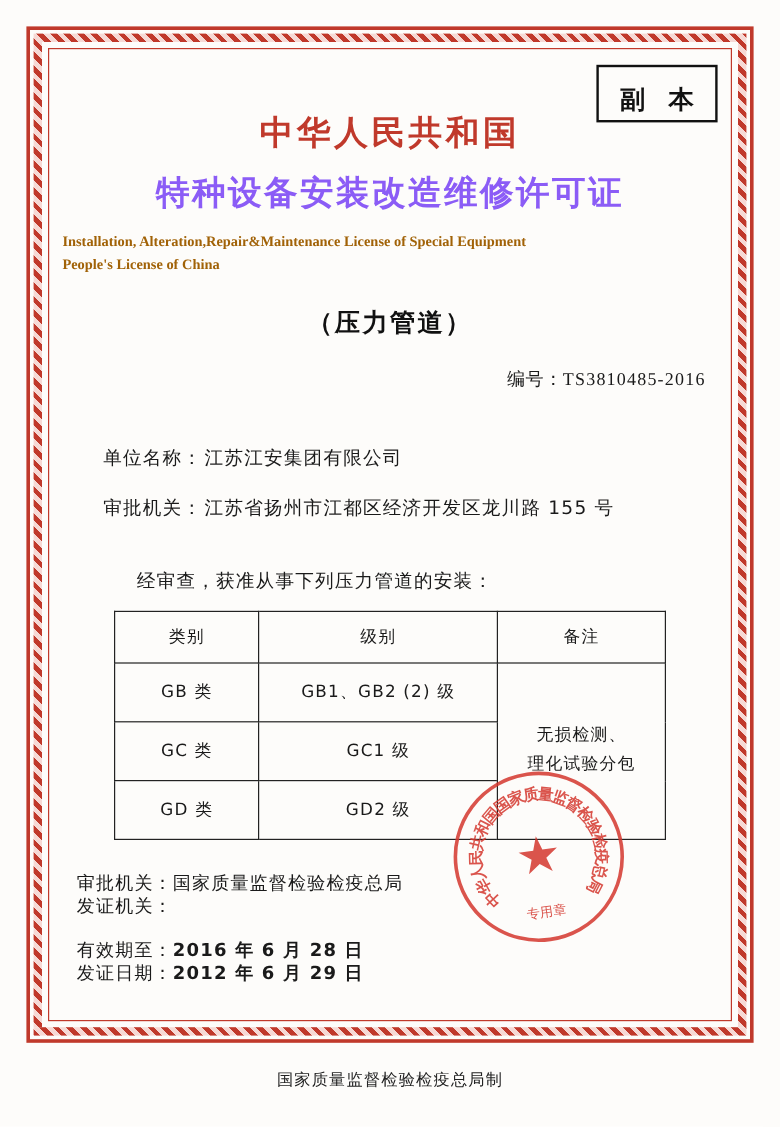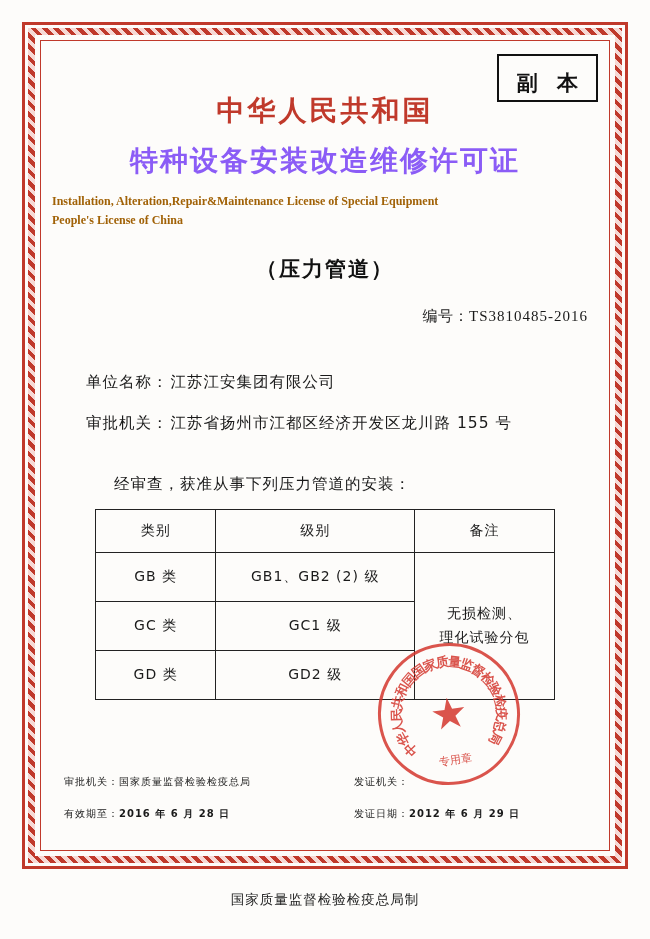--- a/index.html
+++ b/index.html
@@ -166,25 +166,26 @@
 
   
   .footer-block {
     position: absolute;
     left: 0;
     right: 0;
     bottom: 22px;
   }
   .footer-line {
     display: flex;
-    font-size: 10px;
+    font-size: 15px;
     font-family: "DejaVu Sans", sans-serif;
     letter-spacing: 1px;
     margin-top: 18px;
     padding-left: 12px;
+    flex-direction: column;
   }
   .footer-left { width: 290px; }
   .footer-right { flex: 1; }
   .footer-line .val-num {
     font-family: "DejaVu Sans", sans-serif;
     font-weight: bold;
   }
 
   
   .seal {

